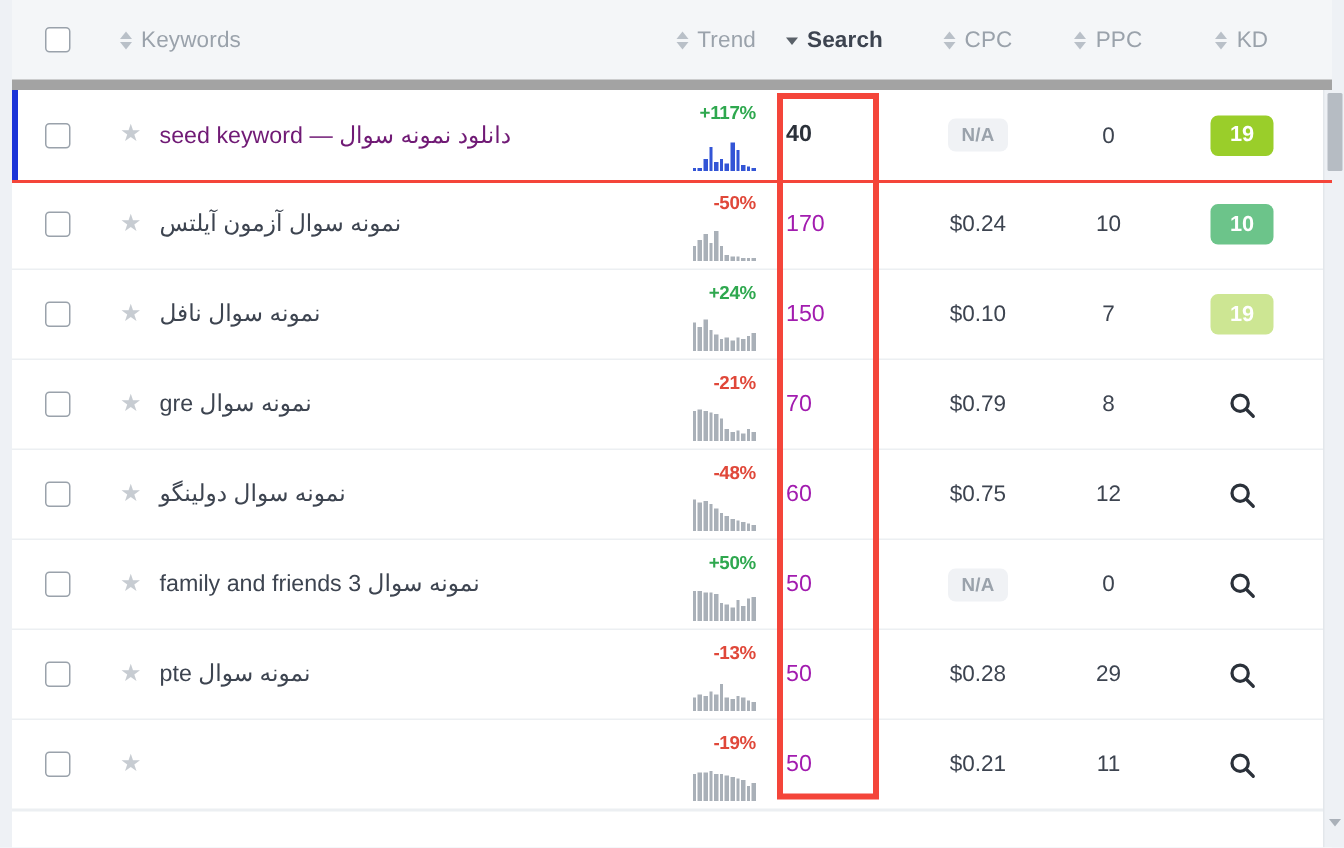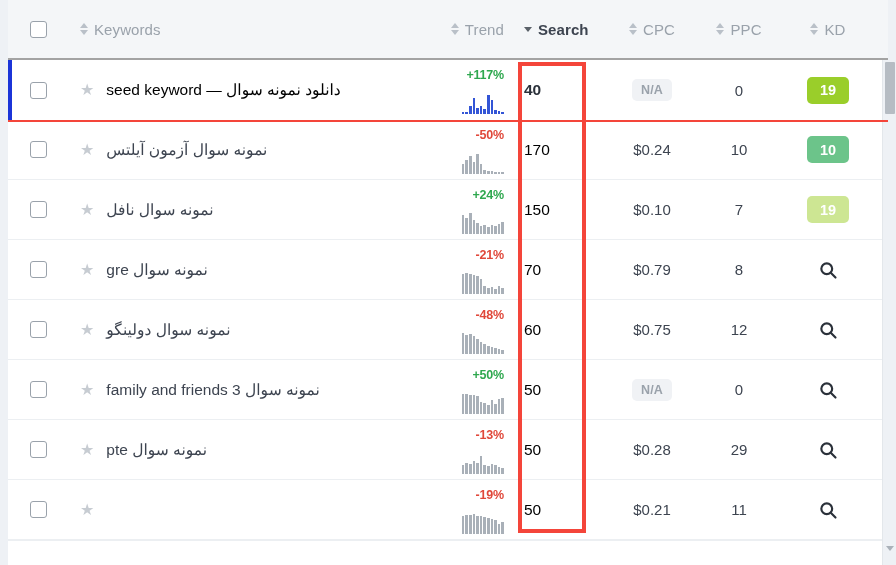--- a/index.html
+++ b/index.html
@@ -27,21 +27,21 @@
     width: 880px;
     height: 553px;
     background: #ffffff;
     box-sizing: border-box;
   }
 
   
   .thead {
     height: 60px;
     background: #f4f6f8;
-    border-bottom: 2px solid #a3a3a3;
+    border-bottom: 7px solid #a3a3a3;
     display: flex;
     align-items: center;
     box-sizing: border-box;
     position: relative;
     text-align: center;
   }
   .th {
     display: flex;
     align-items: center;
     font-size: 15px;
@@ -138,21 +138,21 @@
     line-height: 1;
     flex: none;
   }
   .kw-text {
     font-size: 15.5px;
     color: #3d4450;
     direction: rtl;
     unicode-bidi: plaintext;
     white-space: nowrap;
   }
-  .row.seed .kw-text { color: #000000; }
+  .row.seed .kw-text { color: #701a75; }
 
   
   .trend-box {
     position: relative;
     width: 92px;
     height: 48px;
   }
   .trend-pct {
     position: absolute;
     right: 0;
@@ -176,21 +176,21 @@
     display: block;
     width: 2.6px;
     background: #a9b0b8;
     border-radius: 0;
   }
   .spark.blue b { background: #3355d6; }
 
   
   .sv {
     font-size: 15.5px;
-    color: #000000;
+    color: #a21caf;
   }
   .row.seed .sv { font-weight: 700; color: #2b313a; }
 
   
   .cpc { font-size: 15px; color: #3d4450; }
   .na {
     font-size: 12.5px;
     color: #9aa2ab;
     background: #f0f2f5;
     border-radius: 5px;

